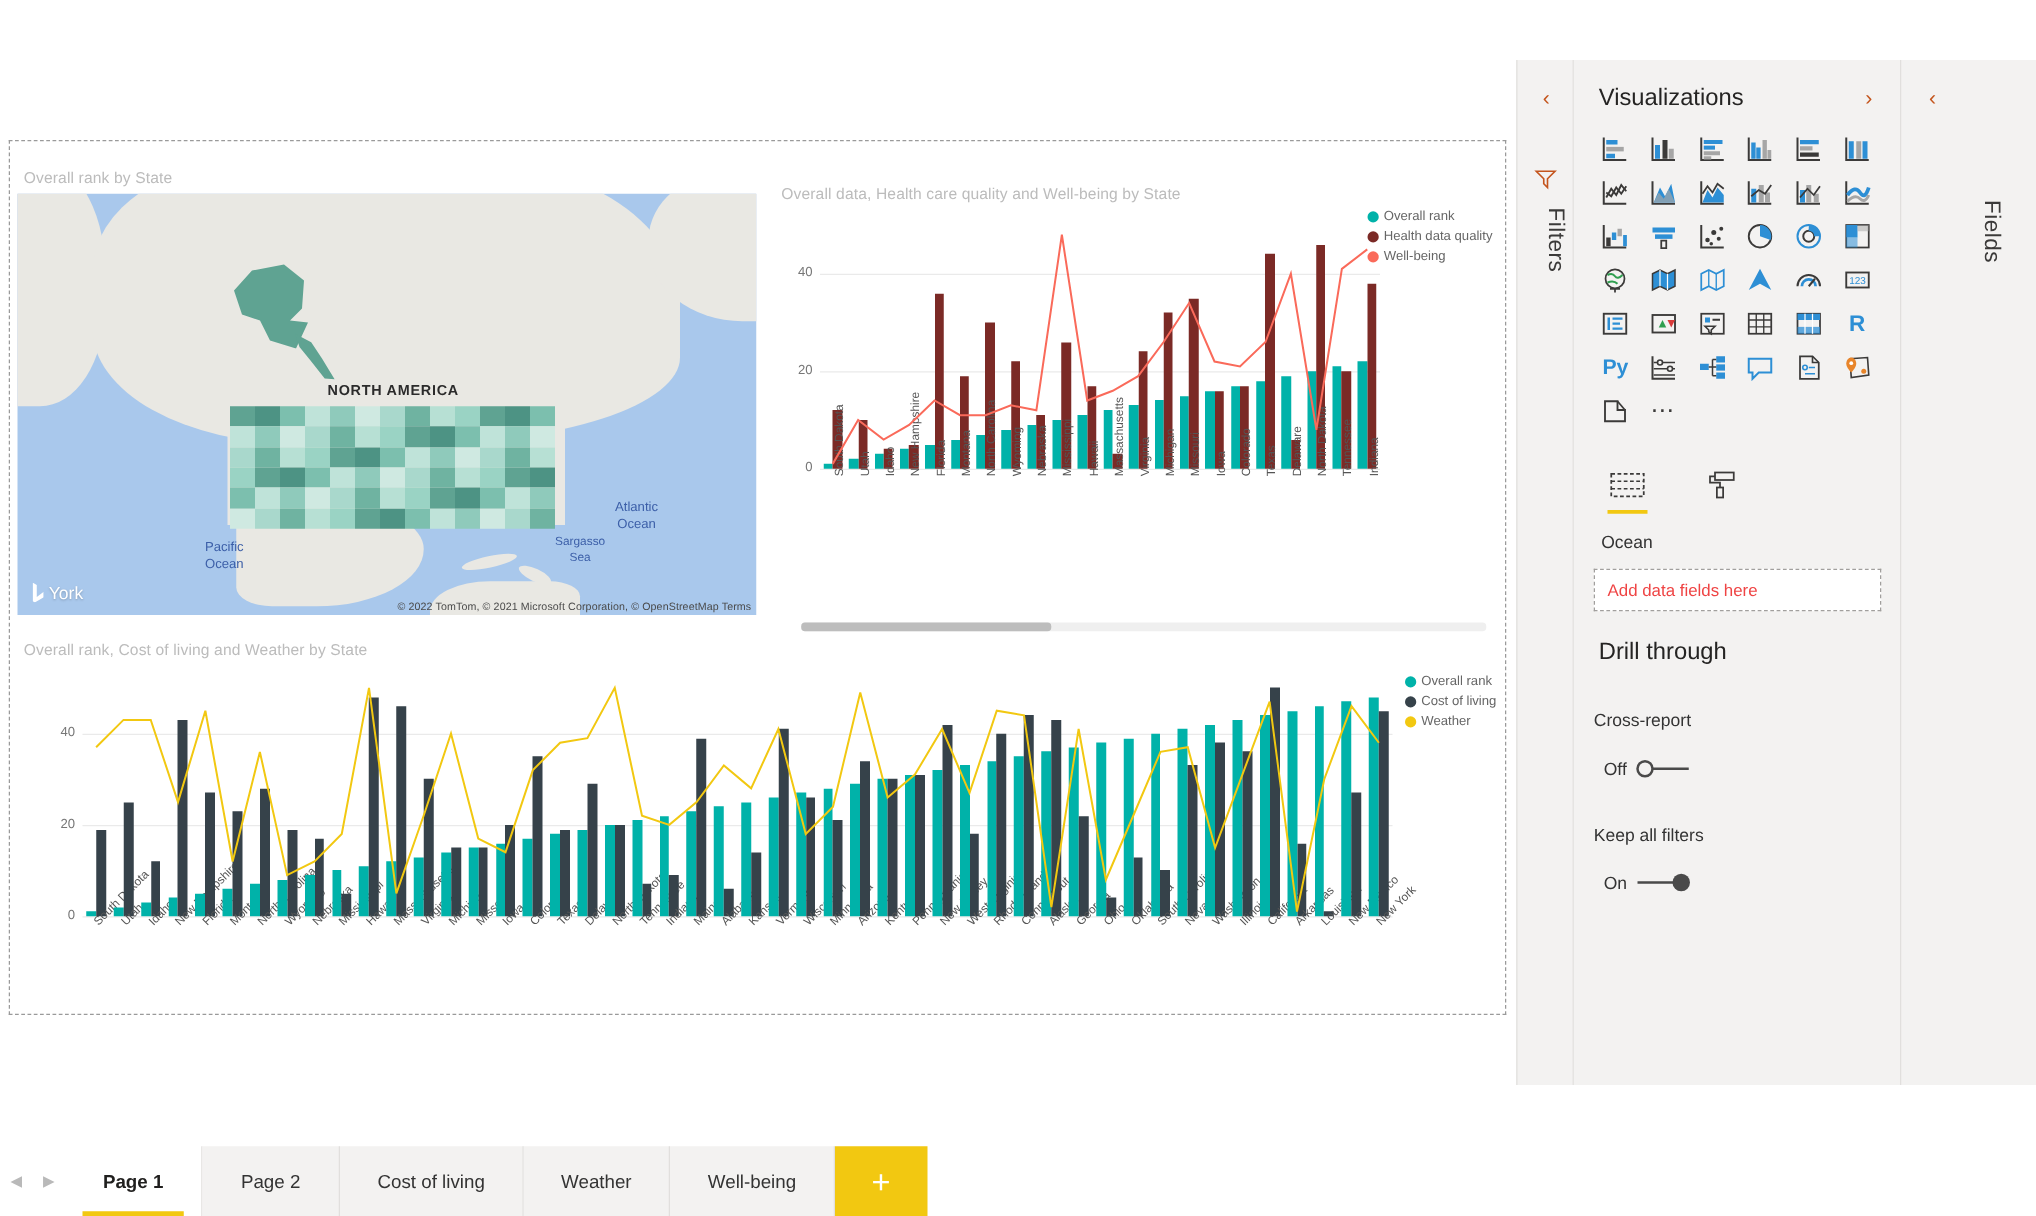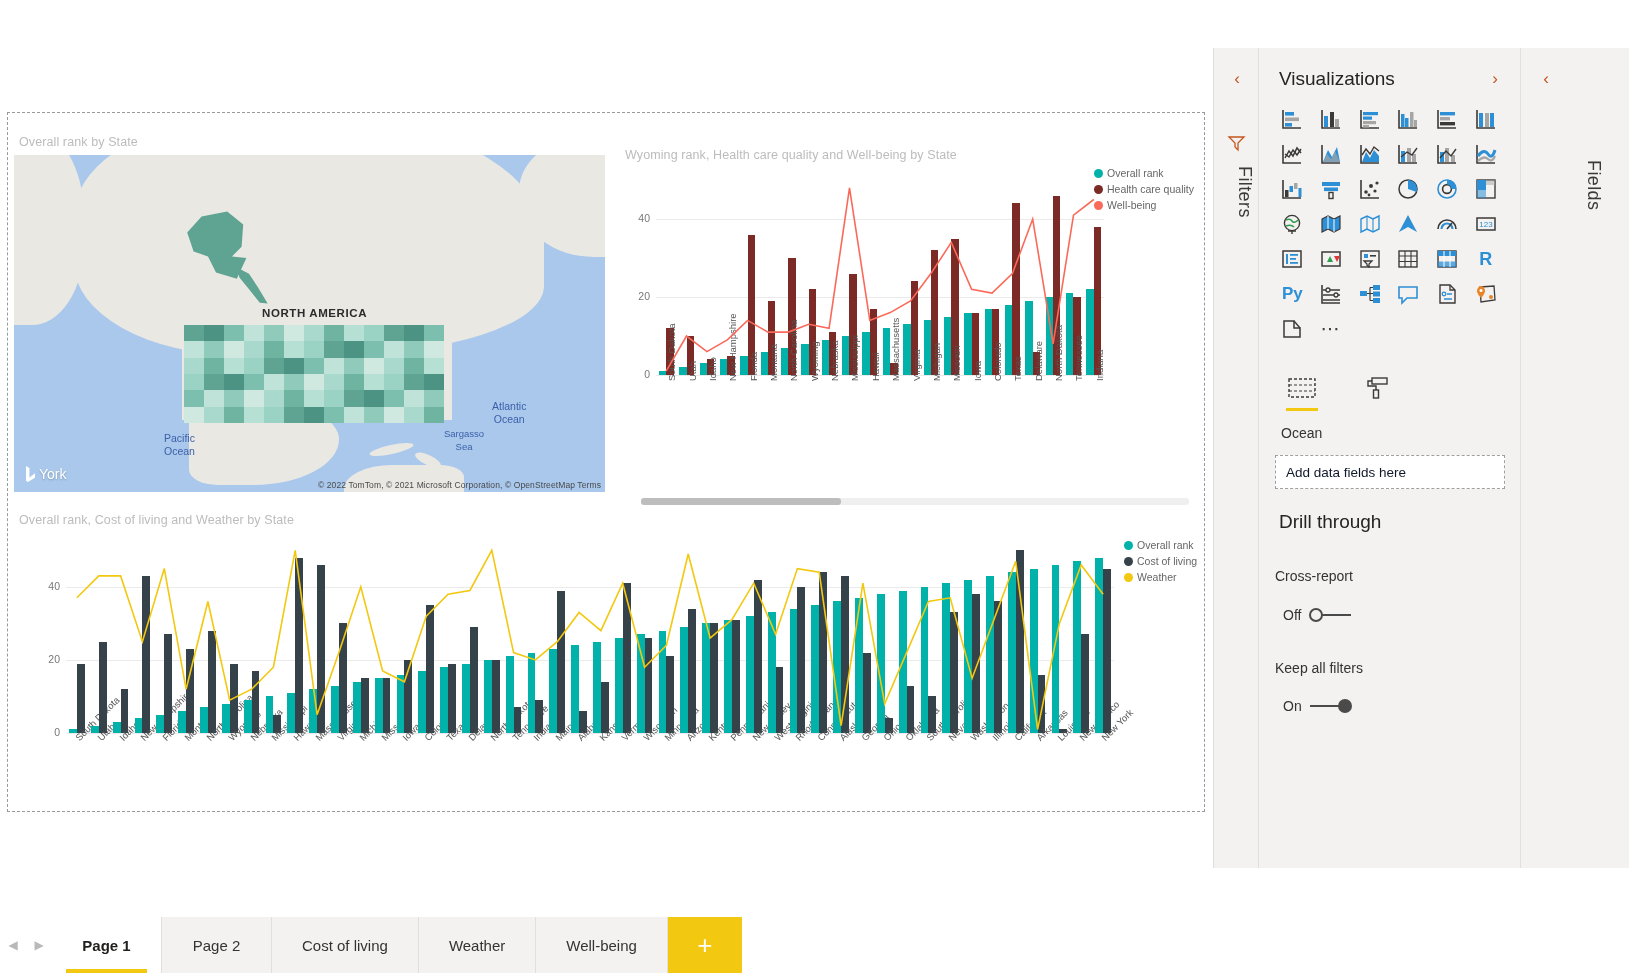--- a/index.html
+++ b/index.html
@@ -143,21 +143,21 @@
   #viz-tabs {
     position:absolute; left:24px; top:320px; display:flex; gap:38px; align-items:flex-end;
   }
   .viz-tab { width:38px; height:40px; display:flex; align-items:center; justify-content:center; cursor:pointer; position:relative; }
   #viz-tab-fields::after {
     content:""; position:absolute; left:3px; bottom:-3px; width:32px; height:3.5px; background:#f2c811;
   }
   #values-label { position:absolute; left:22px; top:377px; font-size:14px; color:#333; }
   .drop-well {
     position:absolute; left:16px; width:230px; height:34px;
-    border:1px dashed #a19f9d; background:#fff; color:#0f172a; font-size:13.5px;
+    border:1px dashed #a19f9d; background:#fff; color:#ef4444; font-size:13.5px;
     display:flex; align-items:center; padding-left:10px; cursor:pointer;
   }
   #values-well { top:407px; }
   #drill-well { top:695px; }
   #drill-header { position:absolute; left:20px; top:463px; font-size:19px; color:#252423; }
   #crossreport-label { position:absolute; left:16px; top:520px; font-size:14px; color:#333; }
   #keepfilters-label { position:absolute; left:16px; top:612px; font-size:14px; color:#333; }
   .toggle-row { position:absolute; display:flex; align-items:center; gap:8px; font-size:14px; color:#333; }
   #crossreport-toggle { left:24px; top:559px; }
   #keepfilters-toggle { left:24px; top:650px; }
@@ -316,21 +316,21 @@
 
         <div id="bing-logo">
           <span id="bing-mark"></span>
           <span>York</span>
         </div>
         <div id="map-attrib">© 2022 TomTom, © 2021 Microsoft Corporation, © OpenStreetMap  Terms</div>
       </div>
     </div>
 
     <div id="combo-visual">
-      <div id="combo-title" class="vis-title">Wyoming rank, Health care quality and Well-being by State</div>
+      <div id="combo-title" class="vis-title">Overall data, Health care quality and Well-being by State</div>
       <div id="combo-plot">
           <div class="gridline" style="top: 195px;"></div>
           <div class="ytick" style="top: 188px; left: -32px;">0</div>
           <div class="gridline" style="top: 117px;"></div>
           <div class="ytick" style="top: 110px; left: -32px;">20</div>
           <div class="gridline" style="top: 39px;"></div>
           <div class="ytick" style="top: 32px; left: -32px;">40</div>
           <div class="bar" style="left: 2.85091px; width: 7.33091px; height: 3.9px; background: rgb(0, 178, 169); bottom: 160px;"></div>
           <div class="bar" style="left: 10.1818px; width: 7.33091px; height: 46.8px; background: rgb(123, 42, 38); bottom: 160px;"></div>
           <div class="xlab" style="left: 10.1818px; top: 201px; transform-origin: left top; transform: rotate(-90deg);">South Dakota</div>
@@ -401,21 +401,21 @@
             <path d="M10.2 191.1 L30.5 156.0 L50.9 171.6 L71.3 159.9 L91.6 140.4 L112.0 152.1 L132.4 152.1 L152.7 144.3 L173.1 148.2 L193.5 7.8 L213.8 140.4 L234.2 132.6 L254.5 120.9 L274.9 93.6 L295.3 62.4 L315.6 109.2 L336.0 113.1 L356.4 93.6 L376.7 39.0 L397.1 163.8 L417.5 35.1 L437.8 19.5 " fill="none" stroke="#fa6a5a" stroke-width="1.6"></path>
           </svg>
         </div>
       <div id="combo-legend">
           <div class="legend-item">
             <span class="legend-dot" style="background: rgb(0, 178, 169);"></span>
             <span>Overall rank</span>
           </div>
           <div class="legend-item">
             <span class="legend-dot" style="background: rgb(123, 42, 38);"></span>
-            <span>Health care quality</span>
+            <span>Health data quality</span>
           </div>
           <div class="legend-item">
             <span class="legend-dot" style="background: rgb(250, 106, 90);"></span>
             <span>Well-being</span>
           </div>
         </div>
       <div id="combo-scroll">
         <div id="combo-scroll-thumb"></div>
       </div>
     </div>

